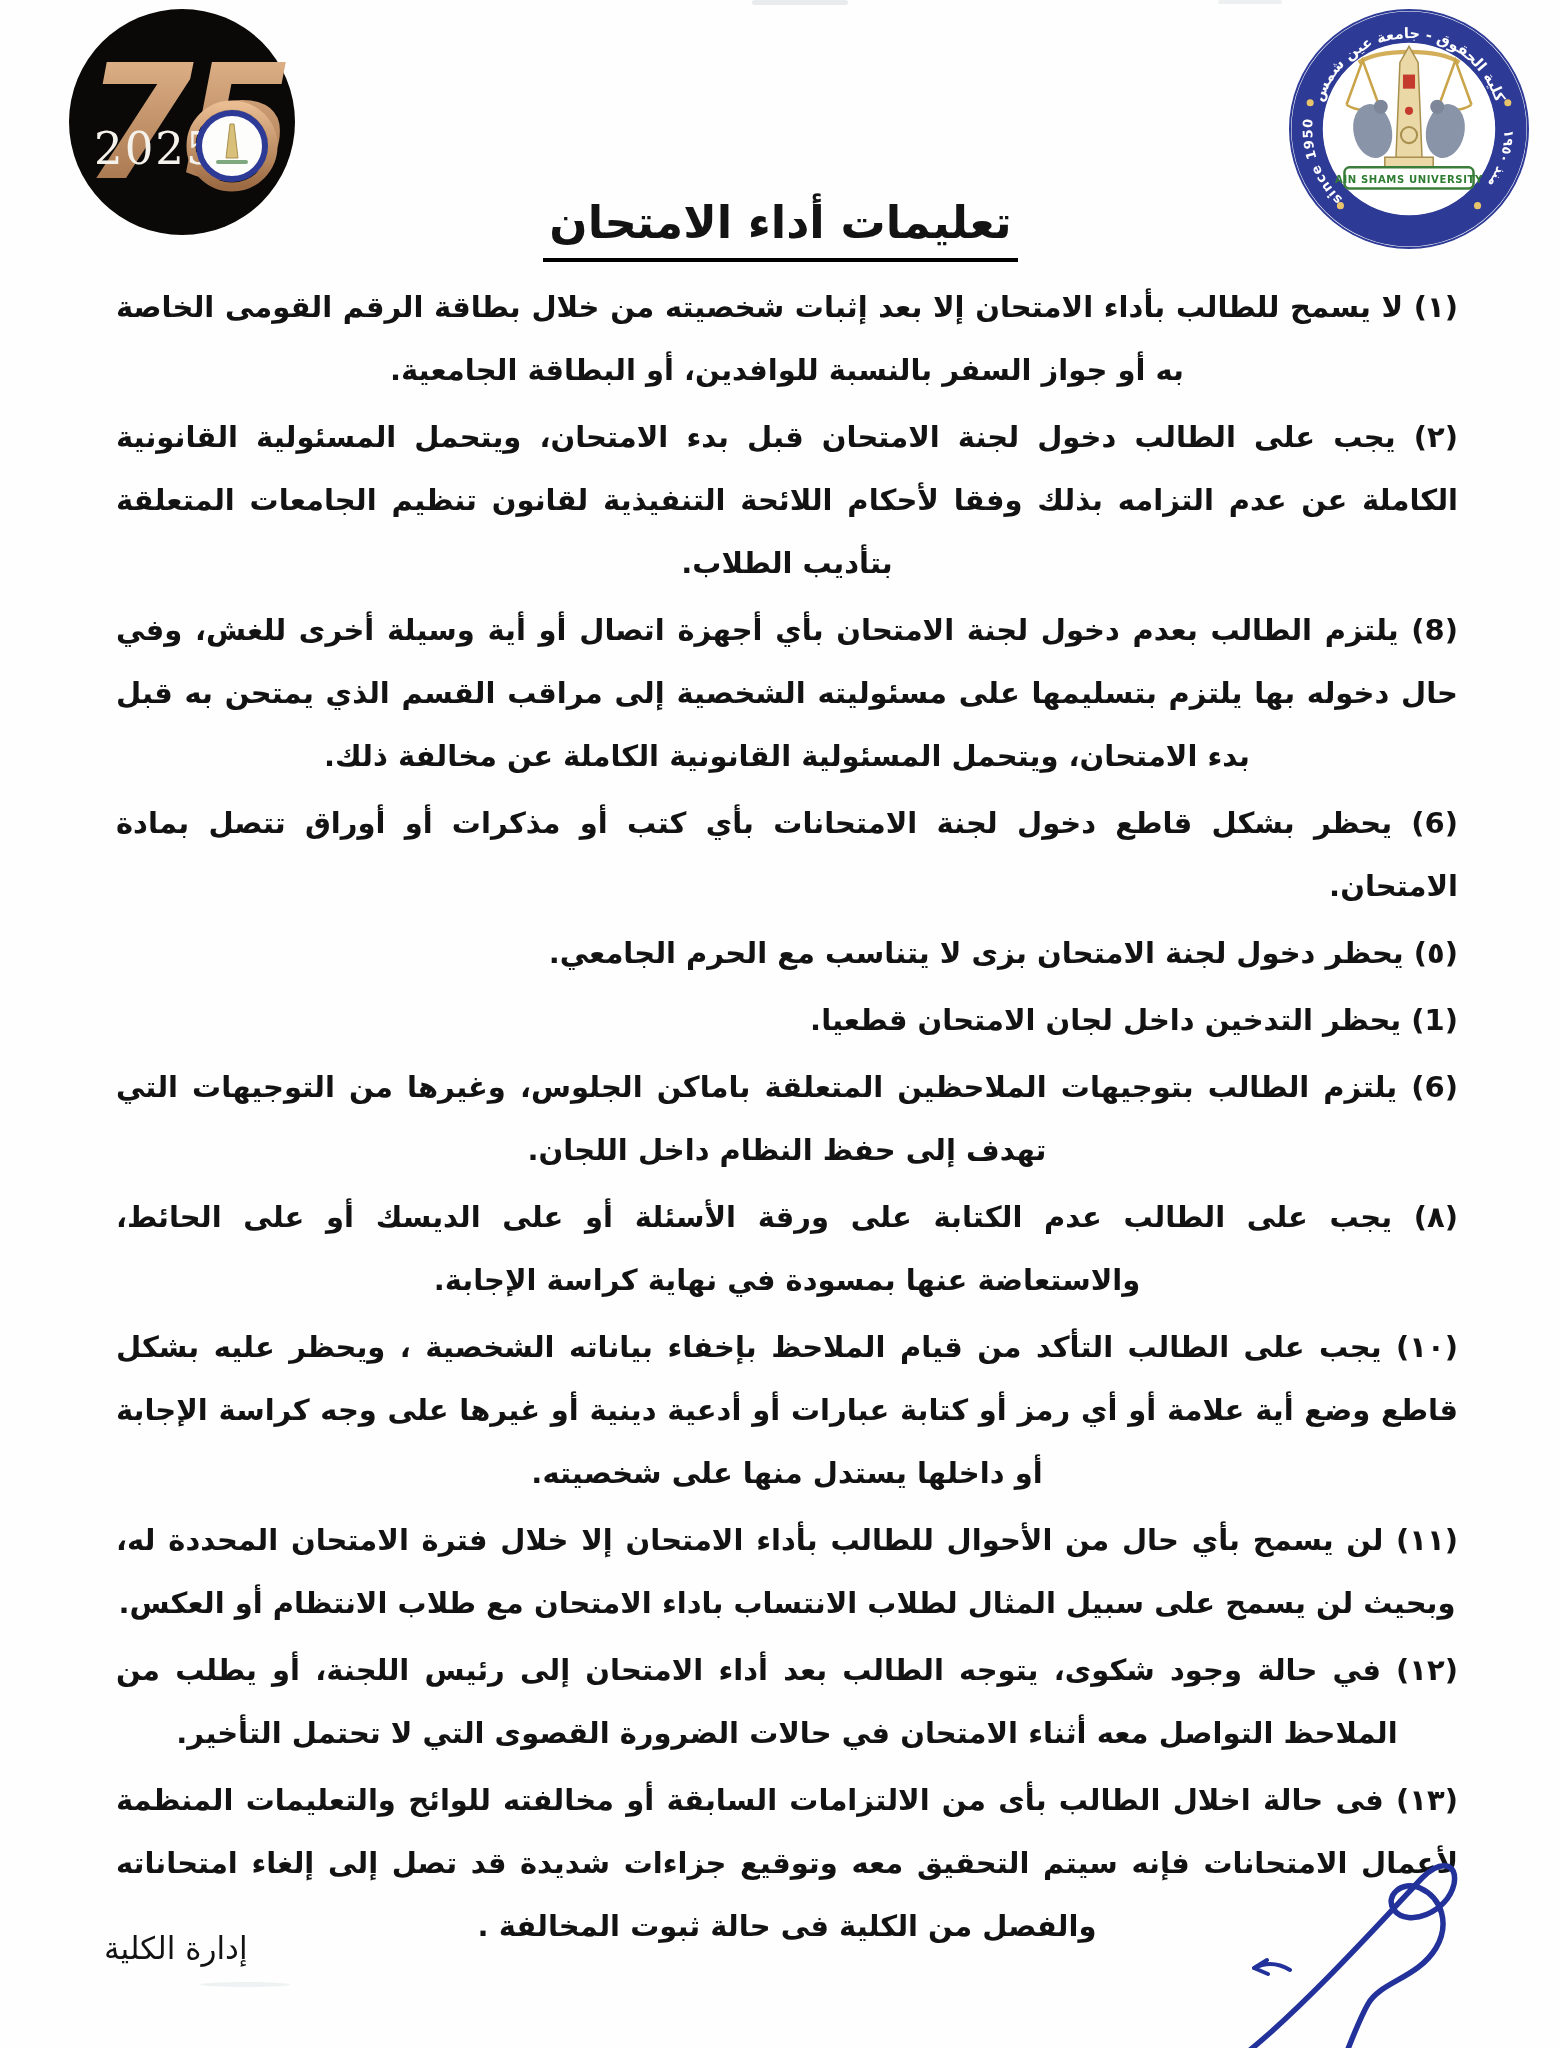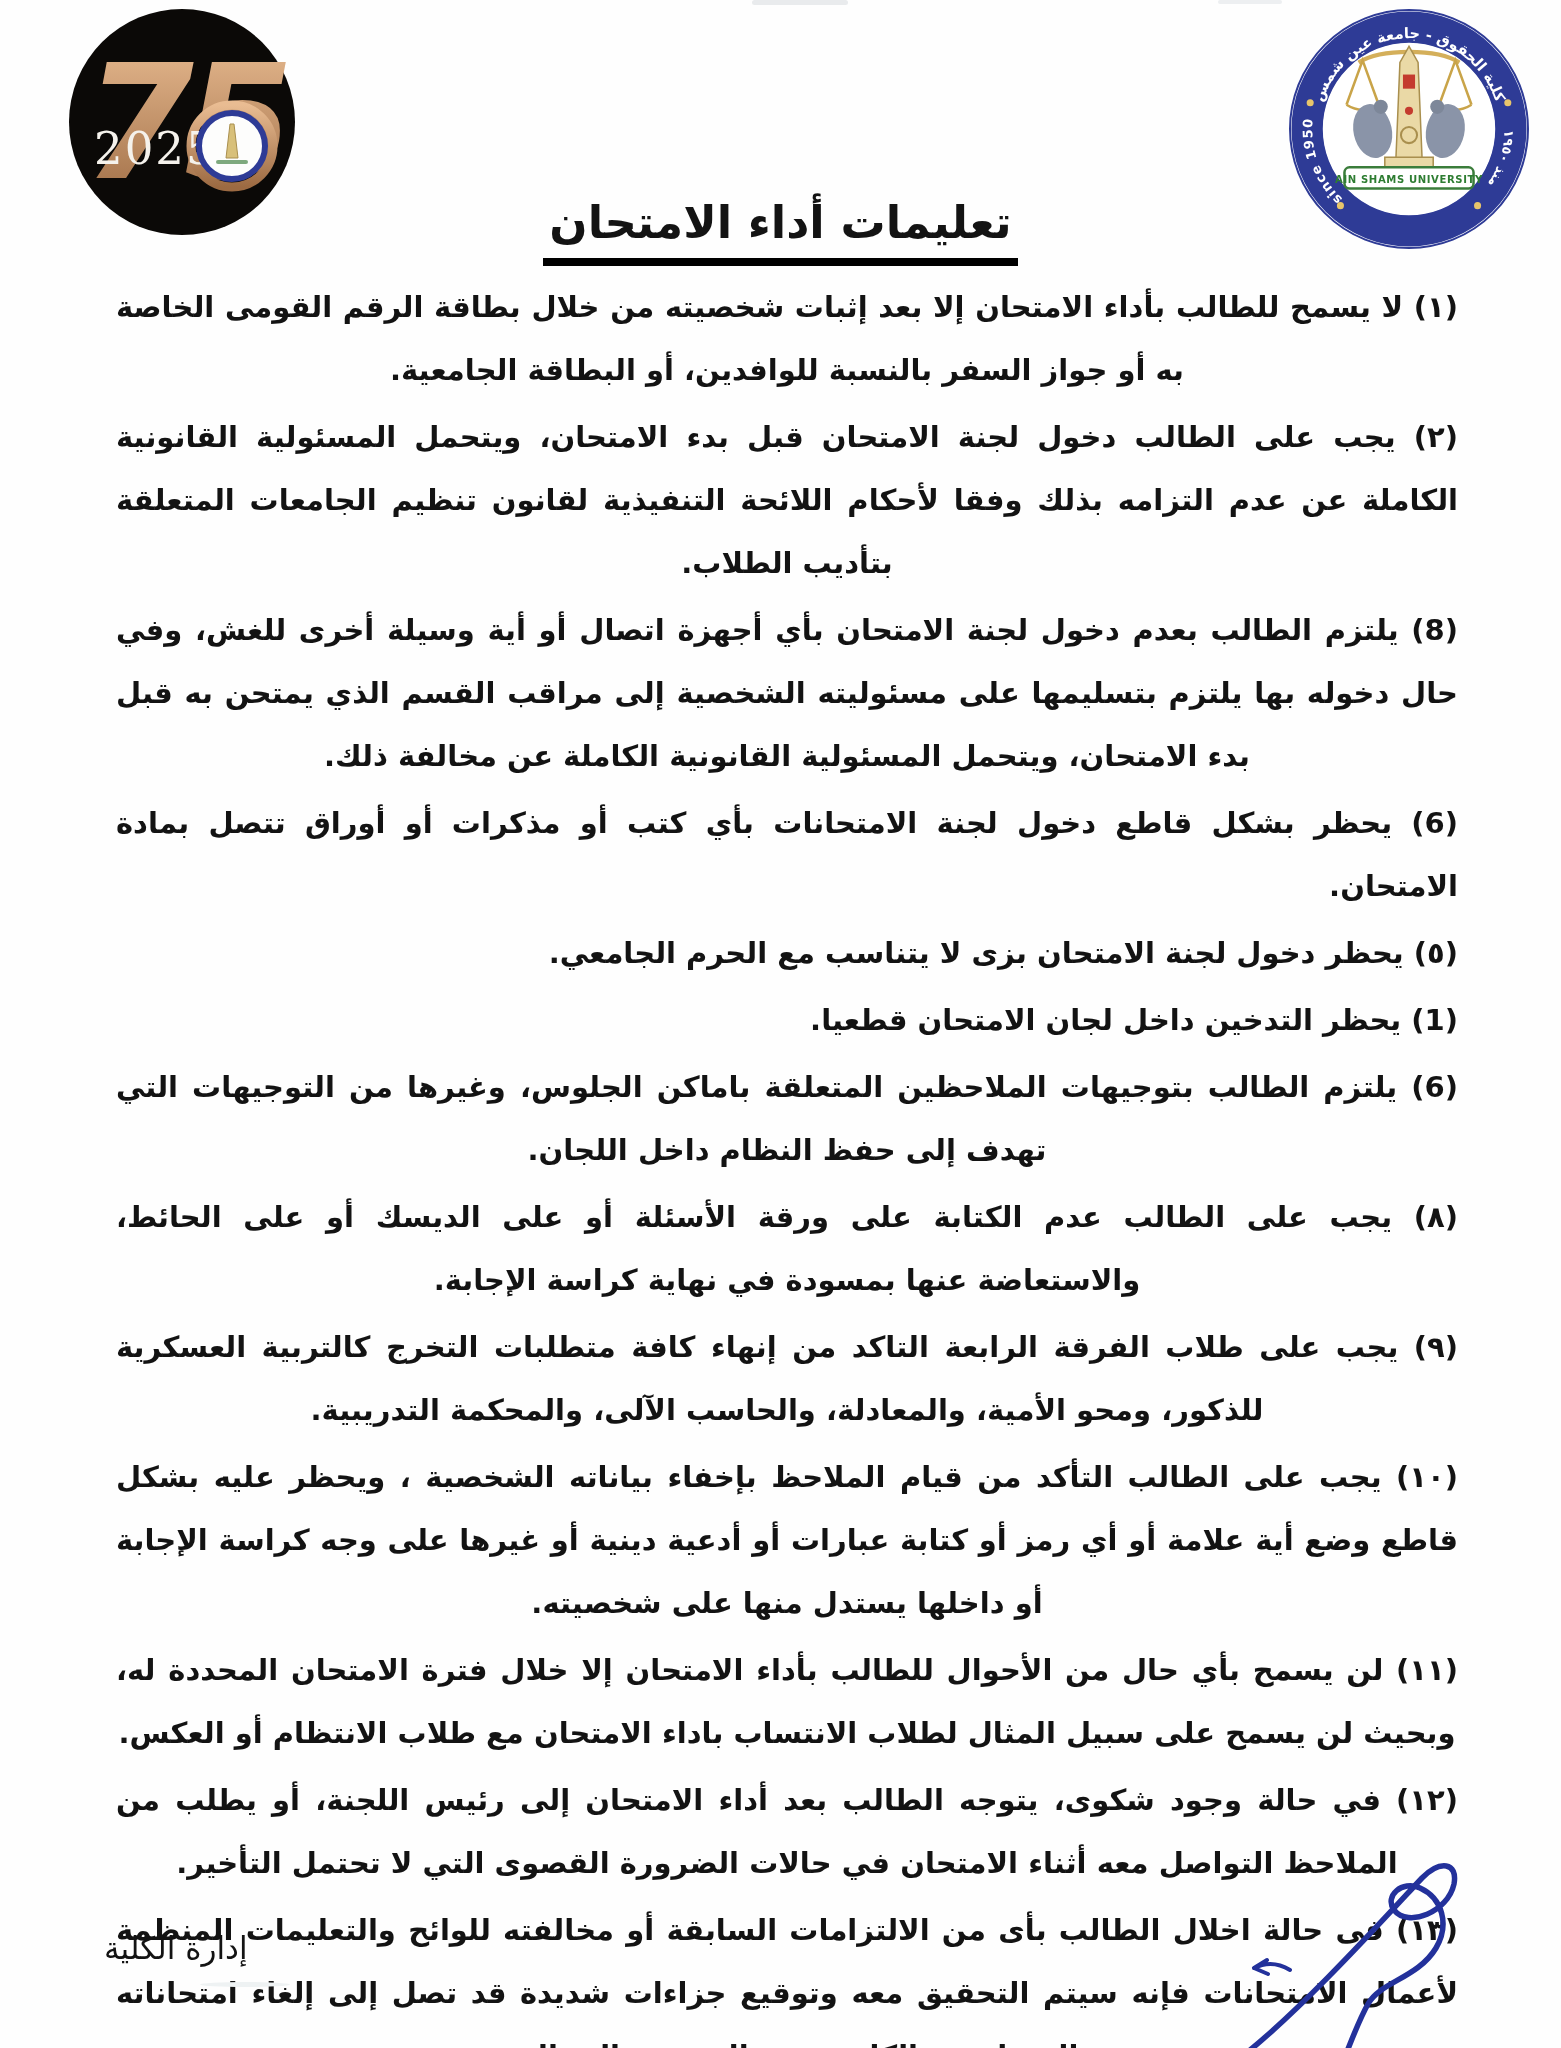--- a/index.html
+++ b/index.html
@@ -5,21 +5,21 @@
   html,body{margin:0;padding:0;background:#ffffff;}
   .page{position:relative;width:1561px;height:2048px;background:#fefefe;overflow:hidden;
         font-family:"DejaVu Sans",sans-serif;color:#131313;}
   .artifact{position:absolute;border-radius:3px;}
   .a1{left:752px;top:0;width:96px;height:5px;background:#e9ebed;}
   .a2{left:1218px;top:0;width:64px;height:4px;background:#edeff1;}
   .a3{left:200px;top:1982px;width:90px;height:5px;background:#eef2f3;border-radius:50%;}
   .logo-left{position:absolute;left:66px;top:6px;width:232px;height:232px;}
   .logo-right{position:absolute;left:1288px;top:8px;width:242px;height:242px;}
   h1.title{margin:0;padding:196px 0 0 0;text-align:center;font-size:45px;font-weight:bold;letter-spacing:0;}
-  h1.title span{border-bottom:8px solid #000000;padding:0 6px 9px 6px;}
+  h1.title span{border-bottom:4px solid #000000;padding:0 6px 9px 6px;}
   .items{margin:27px 103px 0 108px;direction:rtl;text-align:justify;
          font-size:29px;font-weight:bold;line-height:63px;}
   .items p{margin:0 0 4px 8px;text-align:justify;text-align-last:center;}
   .items p.single{text-align-last:right;}
   .footer{position:absolute;left:104px;top:1930px;direction:rtl;font-size:31px;font-weight:normal;}
   .signature{position:absolute;left:1140px;top:1852px;width:420px;height:200px;}
 </style>
 </head>
 <body>
 
@@ -97,21 +97,20 @@
 
   <div class="items">
     <p class="item">(١) لا يسمح للطالب بأداء الامتحان إلا بعد إثبات شخصيته من خلال بطاقة الرقم القومى الخاصة به أو جواز السفر بالنسبة للوافدين، أو البطاقة الجامعية.</p>
     <p class="item">(٢) يجب على الطالب دخول لجنة الامتحان قبل بدء الامتحان، ويتحمل المسئولية القانونية الكاملة عن عدم التزامه بذلك وفقا لأحكام اللائحة التنفيذية لقانون تنظيم الجامعات المتعلقة بتأديب الطلاب.</p>
     <p class="item">(8) يلتزم الطالب بعدم دخول لجنة الامتحان بأي أجهزة اتصال أو أية وسيلة أخرى للغش، وفي حال دخوله بها يلتزم بتسليمها على مسئوليته الشخصية إلى مراقب القسم الذي يمتحن به قبل بدء الامتحان، ويتحمل المسئولية القانونية الكاملة عن مخالفة ذلك.</p>
     <p class="item single">(6) يحظر بشكل قاطع دخول لجنة الامتحانات بأي كتب أو مذكرات أو أوراق تتصل بمادة الامتحان.</p>
     <p class="item single">(٥) يحظر دخول لجنة الامتحان بزى لا يتناسب مع الحرم الجامعي.</p>
     <p class="item single">(1) يحظر التدخين داخل لجان الامتحان قطعيا.</p>
     <p class="item">(6) يلتزم الطالب بتوجيهات الملاحظين المتعلقة باماكن الجلوس، وغيرها من التوجيهات التي تهدف إلى حفظ النظام داخل اللجان.</p>
     <p class="item">(٨) يجب على الطالب عدم الكتابة على ورقة الأسئلة أو على الديسك أو على الحائط، والاستعاضة عنها بمسودة في نهاية كراسة الإجابة.</p>
-    <p class="item">(٩) يجب على طلاب الفرقة الرابعة التاكد من إنهاء كافة متطلبات التخرج كالتربية العسكرية للذكور، ومحو الأمية، والمعادلة، والحاسب الآلى، والمحكمة التدريبية.</p>
     <p class="item">(١٠) يجب على الطالب التأكد من قيام الملاحظ بإخفاء بياناته الشخصية ، ويحظر عليه بشكل قاطع وضع أية علامة أو أي رمز أو كتابة عبارات أو أدعية دينية أو غيرها على وجه كراسة الإجابة أو داخلها يستدل منها على شخصيته.</p>
     <p class="item">(١١) لن يسمح بأي حال من الأحوال للطالب بأداء الامتحان إلا خلال فترة الامتحان المحددة له، وبحيث لن يسمح على سبيل المثال لطلاب الانتساب باداء الامتحان مع طلاب الانتظام أو العكس.</p>
     <p class="item">(١٢) في حالة وجود شكوى، يتوجه الطالب بعد أداء الامتحان إلى رئيس اللجنة، أو يطلب من الملاحظ التواصل معه أثناء الامتحان في حالات الضرورة القصوى التي لا تحتمل التأخير.</p>
     <p class="item">(١٣) فى حالة اخلال الطالب بأى من الالتزامات السابقة أو مخالفته للوائح والتعليمات المنظمة لأعمال الامتحانات فإنه سيتم التحقيق معه وتوقيع جزاءات شديدة قد تصل إلى إلغاء امتحاناته والفصل من الكلية فى حالة ثبوت المخالفة .</p>
   </div>
 
   <div class="footer">إدارة الكلية</div>
 
   <svg class="signature" viewBox="0 0 420 200">
     <path d="M 100,206 C 160,160 250,60 282,26 C 300,8 318,10 314,32 C 308,60 268,76 254,58

